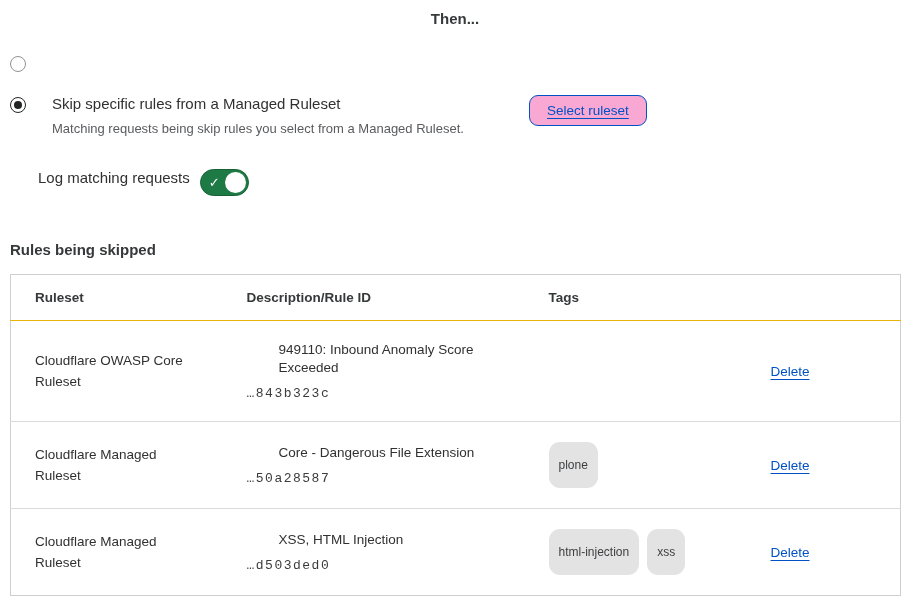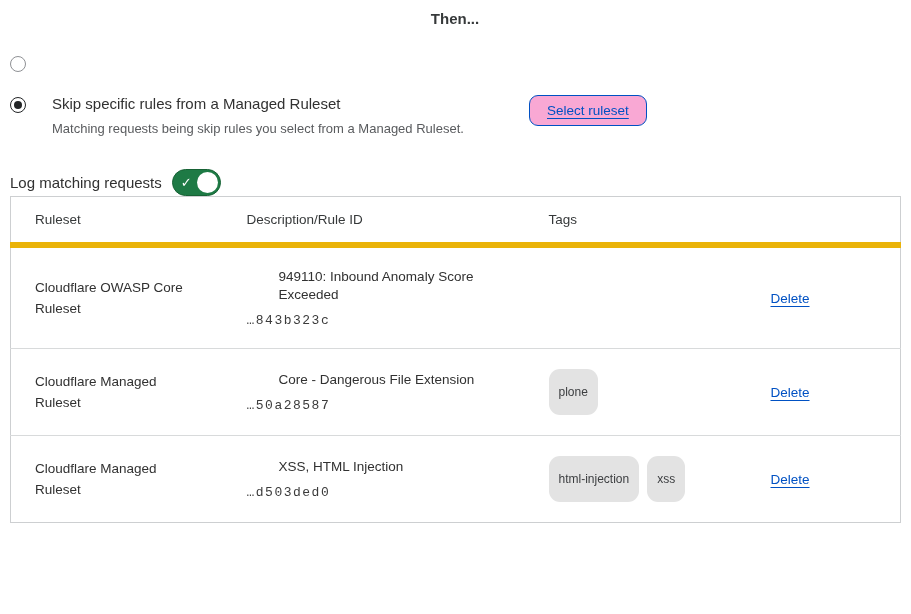--- a/index.html
+++ b/index.html
@@ -36,21 +36,21 @@
 
   .select-ruleset-btn {
     position: absolute; left: 519px; top: 1px;
     background: #f9a8d4; border: 1px solid #0051c3; border-radius: 9px;
     color: #0051c3; font-size: 13.5px; font-family: inherit;
     padding: 7px 17px; cursor: pointer;
   }
   .select-ruleset-btn span { text-decoration: underline; text-underline-offset: 3px; }
 
   
-  .log-row { display: flex; align-items: center; margin-top: 32px; }
+  .log-row { display: flex; align-items: flex-start; margin-top: 32px; margin-left: 28px; }
   .log-label { font-size: 15px; color: #313131; }
   .toggle {
     width: 49px; height: 27px; border-radius: 14px;
     background: #1e7a45; border: 1px solid #176235;
     margin-left: 10px; position: relative; cursor: pointer;
   }
   .toggle .check {
     position: absolute; left: 8px; top: 4px;
     color: #ffffff; font-size: 13px; font-weight: 700; line-height: 17px;
   }
@@ -63,23 +63,23 @@
   
   .table-heading {
     font-size: 15px; font-weight: 700; color: #36393a;
     margin-top: 45px; margin-bottom: 16px;
   }
   table.rules {
     width: 890px; border-collapse: collapse; table-layout: fixed;
     border: 1px solid #cdcfd1;
   }
   table.rules th {
-    text-align: left; font-size: 13.5px; font-weight: 400; color: #36393a;
+    text-align: left; font-size: 13.5px; font-weight: 700; color: #36393a;
     padding: 15px 0 15px 24px;
-    border-bottom: 6px solid #eab308;
+    border-bottom: 1px solid #eab308;
   }
   table.rules td {
     font-size: 13.5px; color: #313131; vertical-align: middle;
     padding: 20px 0 20px 24px;
   }
   table.rules tr.data-row + tr.data-row td { border-top: 1px solid #d8dadb; }
   col.c1 { width: 212px; } col.c2 { width: 302px; } col.c3 { width: 222px; } col.c4 { width: 154px; }
 
   .ruleset-name { max-width: 158px; line-height: 21px; }
   .rule-desc { line-height: 18px; margin-left: 32px; }
@@ -119,20 +119,21 @@
   </div>
 
   <div class="log-row">
     <span class="log-label">Log matching requests</span>
     <div class="toggle">
       <span class="check">✓</span>
       <span class="knob"></span>
     </div>
   </div>
 
+  <div class="table-heading">Rules being skipped</div>
 
   <table class="rules">
     <colgroup>
         <col class="c1">
         <col class="c2">
         <col class="c3">
         <col class="c4">
       </colgroup>
     <thead>
       <tr>

